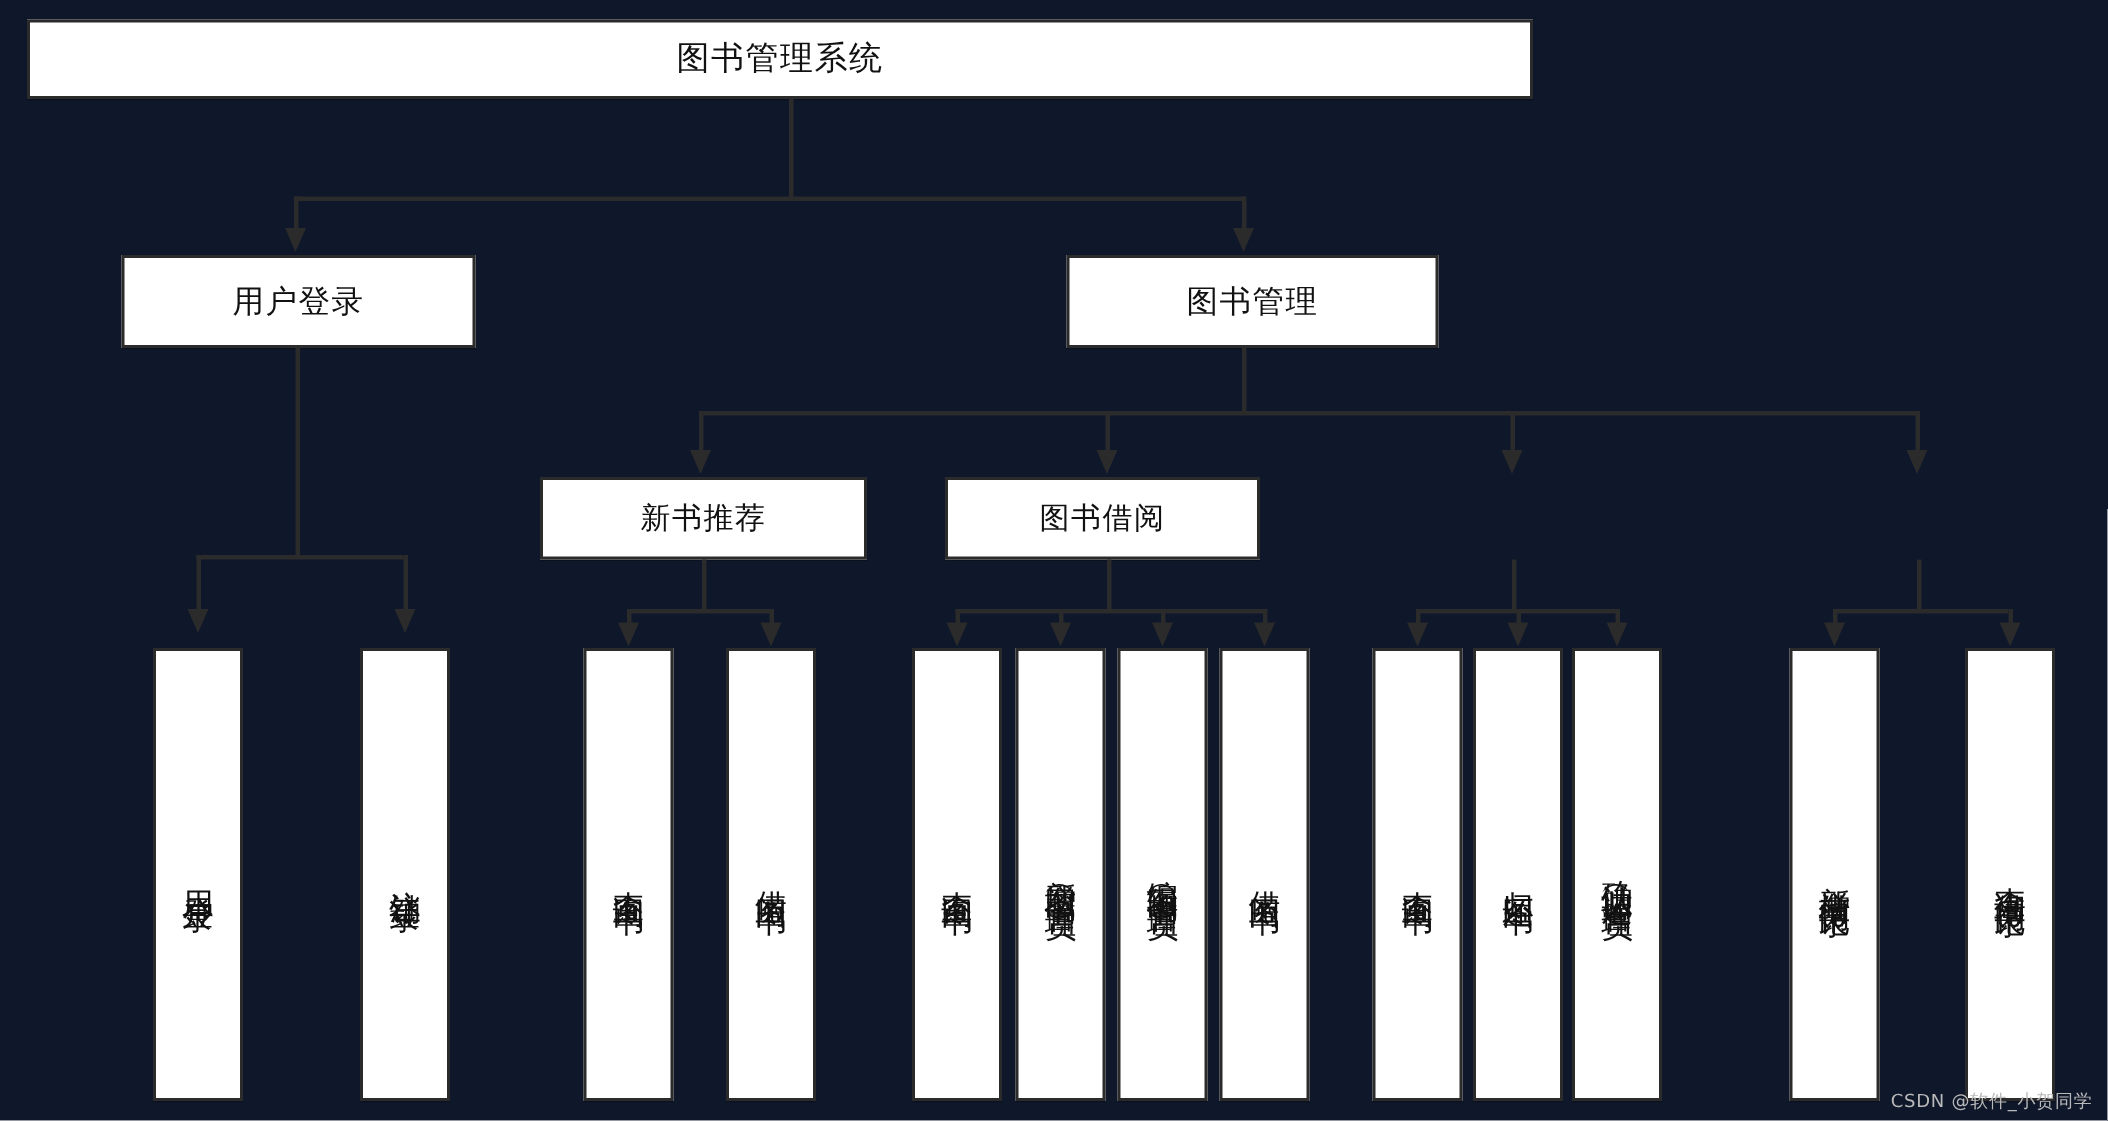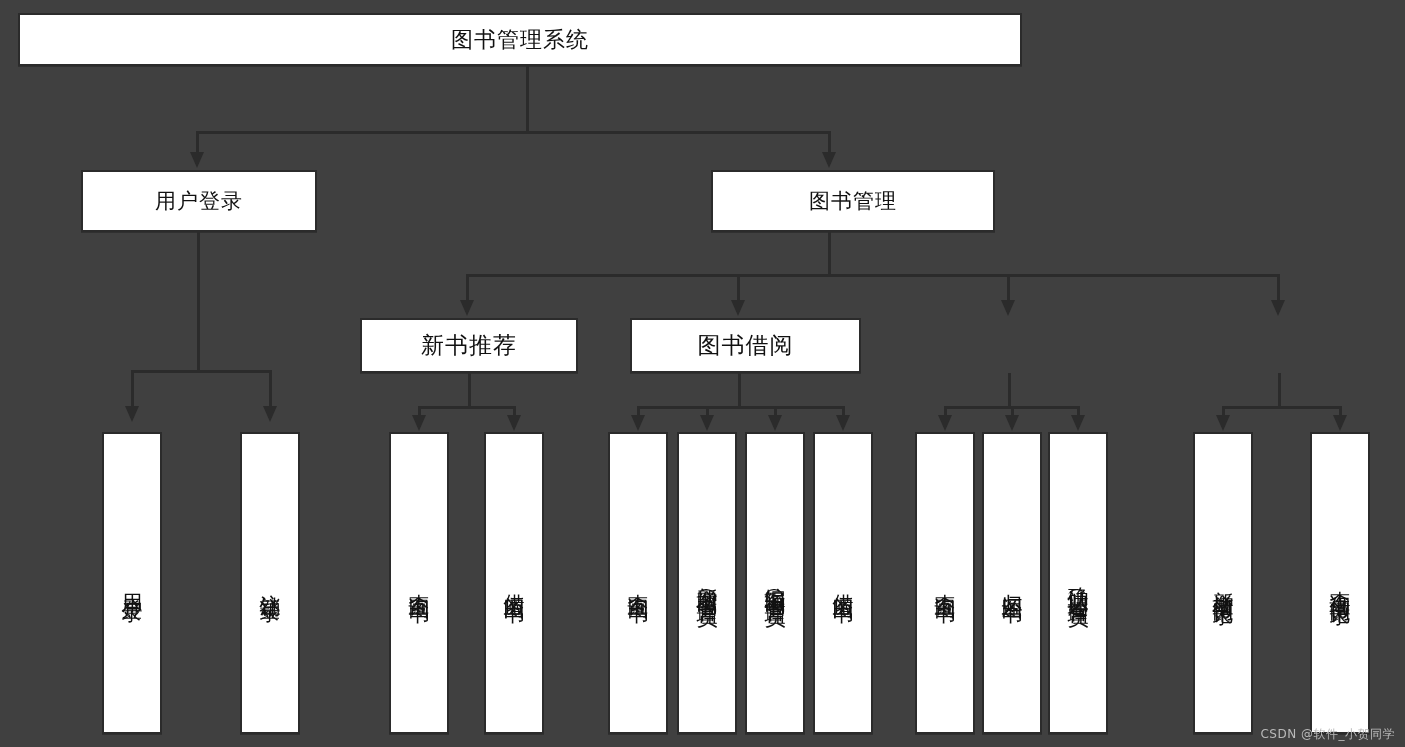--- a/index.html
+++ b/index.html
@@ -5,21 +5,21 @@
 <style>
   html,body{margin:0;padding:0;background:#ffffff;}
   body{
     font-family:"DejaVu Sans","Liberation Sans",sans-serif;
     color:#1a1a1a;
   }
   #diagram{
     position:relative;
     width:1405px;
     height:747px;
-    background:#404040;
+    background:#0f172a;
     overflow:hidden;
   }
   
   .node{
     position:absolute;
     box-sizing:border-box;
     background:#ffffff;
     border:2.5px solid #2b2b2b;
     display:flex;
     align-items:center;
@@ -28,21 +28,21 @@
   }
   .node .lbl{
     font-size:21px;
     line-height:1.18;
     letter-spacing:1px;
     color:#111;
     white-space:nowrap;
   }
   .node.root .lbl{font-size:22px;}
   .node.lvl2 .lbl{font-size:21px;}
-  .node.lvl3 .lbl{font-size:23px;}
+  .node.lvl3 .lbl{font-size:20px;}
 
   
   .node.leaf{
     align-items:center;
     justify-content:center;
     padding:6px 0;
   }
   .node.leaf .lbl{
     writing-mode:vertical-rl;
     text-orientation:upright;
@@ -94,21 +94,21 @@
 
   <div class="vline" style="left:196px;top:131px;height:22px;"></div>
   <div class="arrow" style="left:190px;top:152px;"></div>
   <div class="vline" style="left:828px;top:131px;height:22px;"></div>
   <div class="arrow" style="left:822px;top:152px;"></div>
 
   <div class="node lvl2" style="left:81px;top:170px;width:236px;height:62px;">
     <span class="lbl">用户登录</span>
   </div>
 
-  <div class="node lvl2" style="left:711px;top:170px;width:284px;height:62px;">
+  <div class="node lvl2" style="left:711px;top:170px;width:248px;height:62px;">
     <span class="lbl">图书管理</span>
   </div>
 
   <div class="vline" style="left:197px;top:232px;height:140px;"></div>
   <div class="hline" style="left:131px;top:370px;width:138px;"></div>
   <div class="vline" style="left:131px;top:370px;height:37px;"></div>
   <div class="arrow" style="left:125px;top:406px;"></div>
   <div class="vline" style="left:269px;top:370px;height:37px;"></div>
   <div class="arrow" style="left:263px;top:406px;"></div>
 
@@ -123,21 +123,21 @@
 
   <div class="vline" style="left:1007px;top:274px;height:27px;"></div>
   <div class="arrow" style="left:1001px;top:300px;"></div>
 
   <div class="vline" style="left:1277px;top:274px;height:27px;"></div>
   <div class="arrow" style="left:1271px;top:300px;"></div>
 
   <div class="node lvl3" style="left:360px;top:318px;width:218px;height:55px;">
     <span class="lbl">新书推荐</span>
   </div>
-  <div class="node lvl3" style="left:630px;top:318px;width:231px;height:55px;">
+  <div class="node lvl3" style="left:630px;top:318px;width:210px;height:55px;">
     <span class="lbl">图书借阅</span>
   </div>
 
   <div class="vline" style="left:468px;top:373px;height:35px;"></div>
   <div class="hline" style="left:418px;top:406px;width:98px;"></div>
   <div class="vline" style="left:418px;top:406px;height:10px;"></div>
   <div class="arrow" style="left:412px;top:415px;"></div>
   <div class="vline" style="left:513px;top:406px;height:10px;"></div>
   <div class="arrow" style="left:507px;top:415px;"></div>
 

